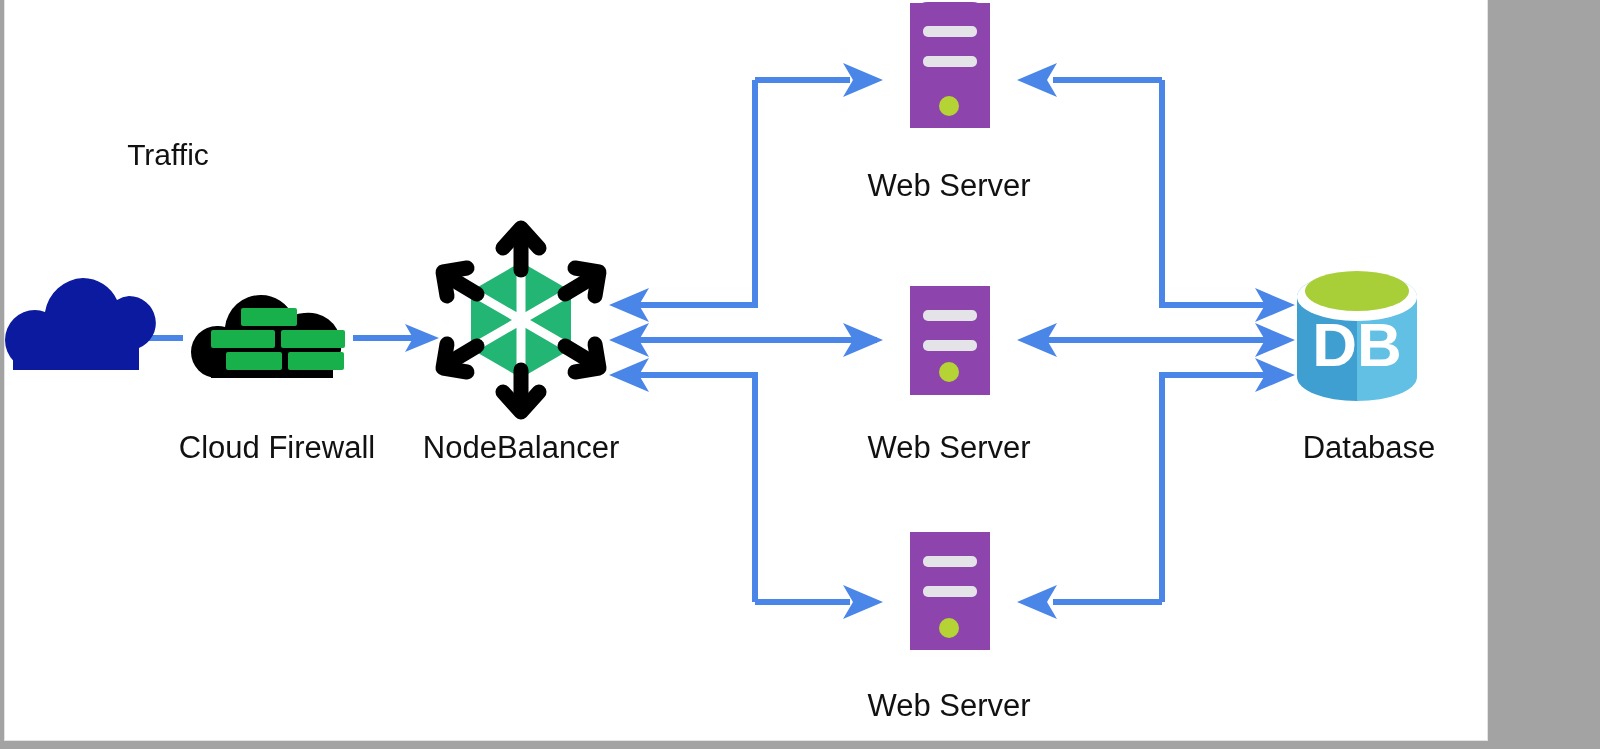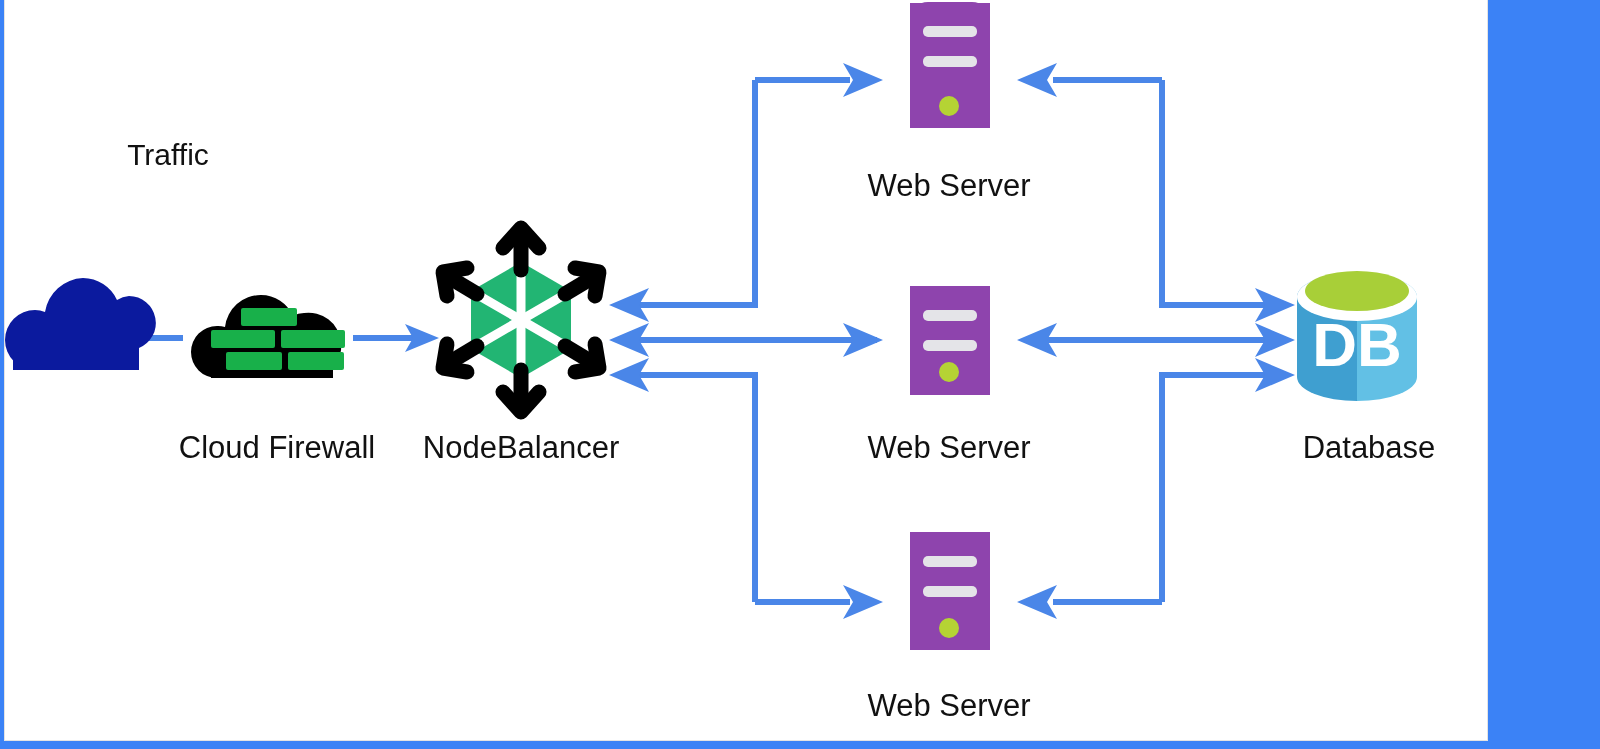--- a/index.html
+++ b/index.html
@@ -6,21 +6,21 @@
   html, body {
     margin: 0;
     padding: 0;
     background: #f1f1f1;
     font-family: "Liberation Sans", sans-serif;
   }
   #page {
     position: relative;
     width: 1600px;
     height: 749px;
-    background: #3b82f6;
+    background: #a3a3a3;
     overflow: hidden;
   }
   #canvas {
     position: absolute;
     left: 4px;
     top: 0px;
     width: 1484px;
     height: 741px;
     background: #ffffff;
     border-left: 1px solid #e3e3e3;

